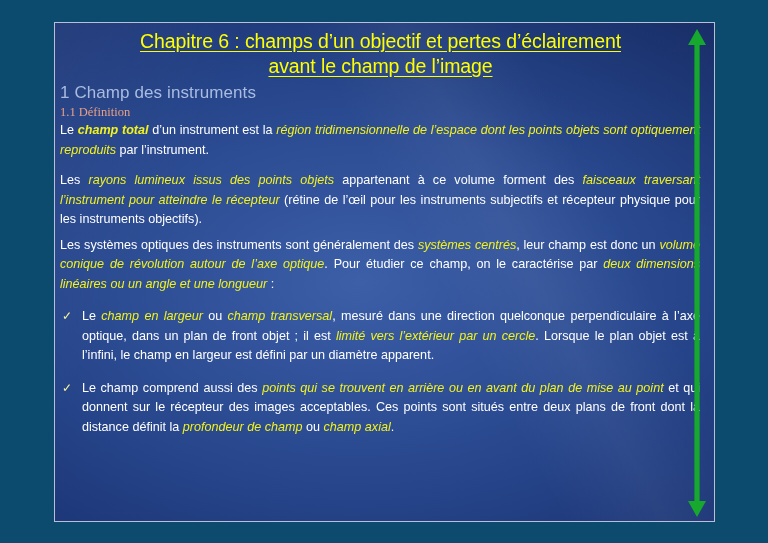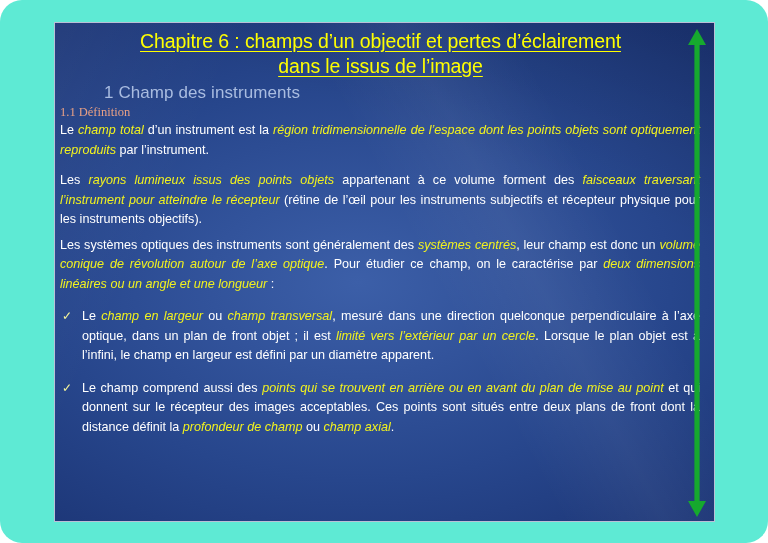--- a/index.html
+++ b/index.html
@@ -11,22 +11,21 @@
     overflow: hidden;
   }
   body {
     font-family: "Liberation Sans", sans-serif;
   }
 
   #slide-canvas {
     position: relative;
     width: 768px;
     height: 543px;
-    background: #5eead4;
-    border-radius: 22px;
+    background: #0c4a6e;
   }
 
   
   #slide {
     position: absolute;
     left: 54px;
     top: 22px;
     width: 661px;
     height: 500px;
     box-sizing: border-box;
@@ -154,29 +153,29 @@
 <div id="slide-canvas">
 
   <div id="slide">
     <div id="slide-inner">
 
       <div id="title-block">
         <span class="title-wrap">
           <span class="title-line" style="color: rgb(255, 255, 0);">Chapitre 6 : champs d’un objectif et pertes d’éclairement</span>
         </span>
         <span class="title-wrap">
-          <span class="title-line" style="color: rgb(255, 255, 0);">dans le issus de l’image</span>
+          <span class="title-line" style="color: rgb(255, 255, 0);">avant le champ de l’image</span>
         </span>
       </div>
 
-      <div class="h1-heading" style="color: rgb(169, 188, 224); margin-left: 44px;">1 Champ des instruments</div>
+      <div class="h1-heading" style="color: rgb(169, 188, 224);">1 Champ des instruments</div>
 
       <div class="h2-heading" style="color: rgb(232, 160, 133);">1.1 Définition</div>
 
-      <p class="para">Le <em class="hl" style="color: rgb(242, 242, 30);">champ total</em> d’un instrument est la <em class="hl" style="color: rgb(242, 242, 30);">région tridimensionnelle de l’espace dont les points objets sont optiquement reproduits</em> par l’instrument.</p>
+      <p class="para">Le <em class="hl" style="color: rgb(242, 242, 30); font-weight: bold;">champ total</em> d’un instrument est la <em class="hl" style="color: rgb(242, 242, 30);">région tridimensionnelle de l’espace dont les points objets sont optiquement reproduits</em> par l’instrument.</p>
 
       <div class="spacer-sm"></div>
 
       <p class="para">Les <em class="hl" style="color: rgb(242, 242, 30);">rayons lumineux issus des points objets</em> appartenant à ce volume forment des <em class="hl" style="color: rgb(242, 242, 30);">faisceaux traversant l’instrument pour atteindre le récepteur</em> (rétine de l’œil pour les instruments subjectifs et récepteur physique pour les instruments objectifs).</p>
 
       <div class="spacer-xs"></div>
 
       <p class="para">Les systèmes optiques des instruments sont généralement des <em class="hl" style="color: rgb(242, 242, 30);">systèmes centrés</em>, leur champ est donc un <em class="hl" style="color: rgb(242, 242, 30);">volume conique de révolution autour de l’axe optique</em>. Pour étudier ce champ, on le caractérise par <em class="hl" style="color: rgb(242, 242, 30);">deux dimensions linéaires ou un angle et une longueur</em> :</p>
 
       <div class="spacer-md"></div>

